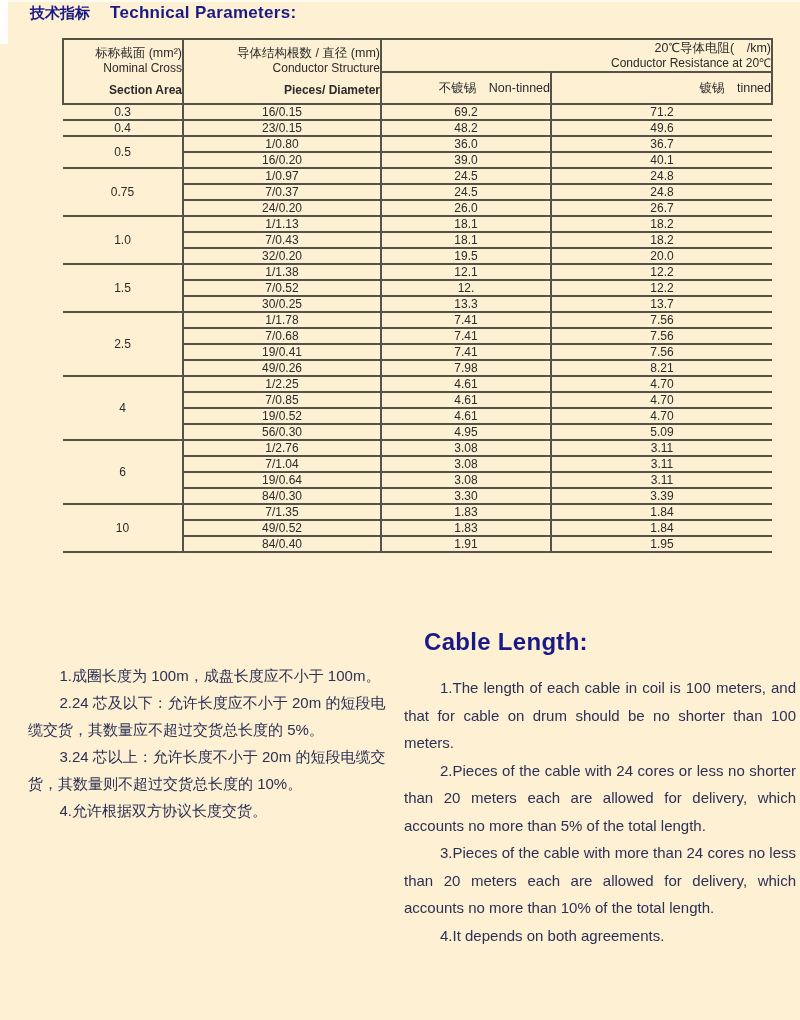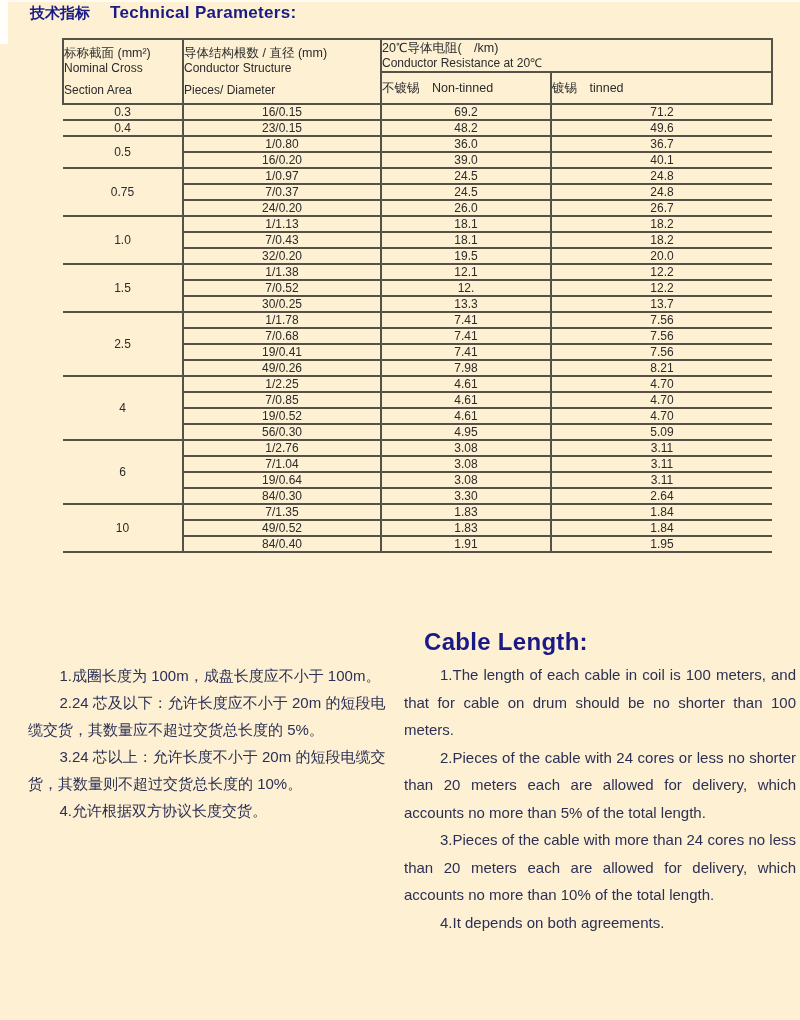--- a/index.html
+++ b/index.html
@@ -28,25 +28,25 @@
 
   
   .tbl-wrap{position:absolute;left:62px;top:38px;}
   table.params{
     border-collapse:collapse;table-layout:fixed;width:709px;
     color:var(--table-text);
   }
   table.params th,table.params td{padding:0;margin:0;}
   thead th{
     border:2px solid var(--line);
-    font-weight:normal;vertical-align:middle;text-align:left;
+    font-weight:normal;vertical-align:middle;text-align:right;
   }
   .h-line-zh{font-size:12.5px;line-height:16px;}
   .h-line-en{font-size:12px;line-height:15px;}
-  .h-gap{margin-top:7px;}
+  .h-gap{margin-top:7px;font-weight:bold;}
   th.h-col1,th.h-col2{height:58px;}
   th.h-res{height:28px;}
   tr.subhead th{height:32px;font-size:12.5px;}
   tbody td{
     border:2px solid var(--line);
     border-top:none;
     text-align:center;vertical-align:middle;
     font-size:12px;height:15px;line-height:14px;
   }
   td.c-size{border-left:none;}
@@ -55,21 +55,21 @@
   
   .sec{position:absolute;color:var(--body-text);}
   .sec h2{color:var(--accent);font-weight:bold;margin:0;}
   .sec p{margin:0;}
   .sec-zh{left:28px;top:618px;width:364px;}
   .sec-zh h2{font-size:17px;}
   .sec-zh .paras{margin-top:44px;font-size:15px;line-height:27px;}
   .sec-zh p{text-indent:2.1em;}
   .sec-en{left:404px;top:628px;width:392px;}
   .sec-en h2{font-size:24px;margin-left:20px;letter-spacing:.3px;}
-  .sec-en .paras{margin-top:5px;font-size:15px;line-height:27.5px;text-align:justify;}
+  .sec-en .paras{margin-top:18px;font-size:15px;line-height:27.5px;text-align:justify;}
   .sec-en p{text-indent:2.4em;}
 </style>
 </head>
 <body>
 
 <div class="scan-edge-top"></div>
 <div class="scan-edge-corner"></div>
 
 <div class="page-title">
   <span class="zh">技术指标</span><span class="en">Technical Parameters:</span>
@@ -231,21 +231,21 @@
           <td class="c-t">3.11</td>
         </tr>
         <tr>
           <td class="c-struct">19/0.64</td>
           <td class="c-nt">3.08</td>
           <td class="c-t">3.11</td>
         </tr>
         <tr>
           <td class="c-struct">84/0.30</td>
           <td class="c-nt">3.30</td>
-          <td class="c-t">2.64</td>
+          <td class="c-t">3.39</td>
         </tr>
         <tr>
           <td class="c-size" rowspan="3">10</td>
           <td class="c-struct">7/1.35</td>
           <td class="c-nt">1.83</td>
           <td class="c-t">1.84</td>
         </tr>
         <tr>
           <td class="c-struct">49/0.52</td>
           <td class="c-nt">1.83</td>

